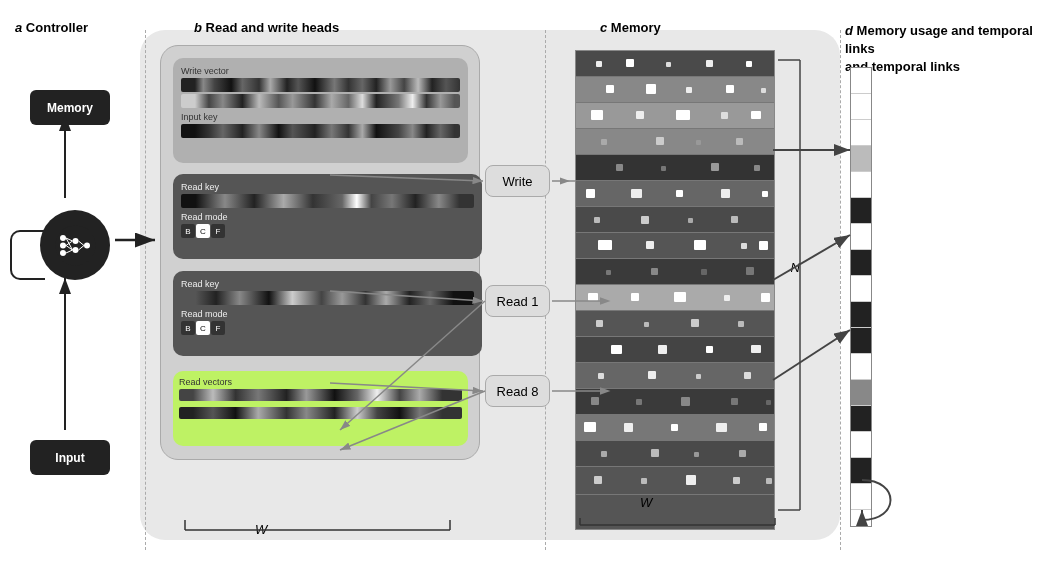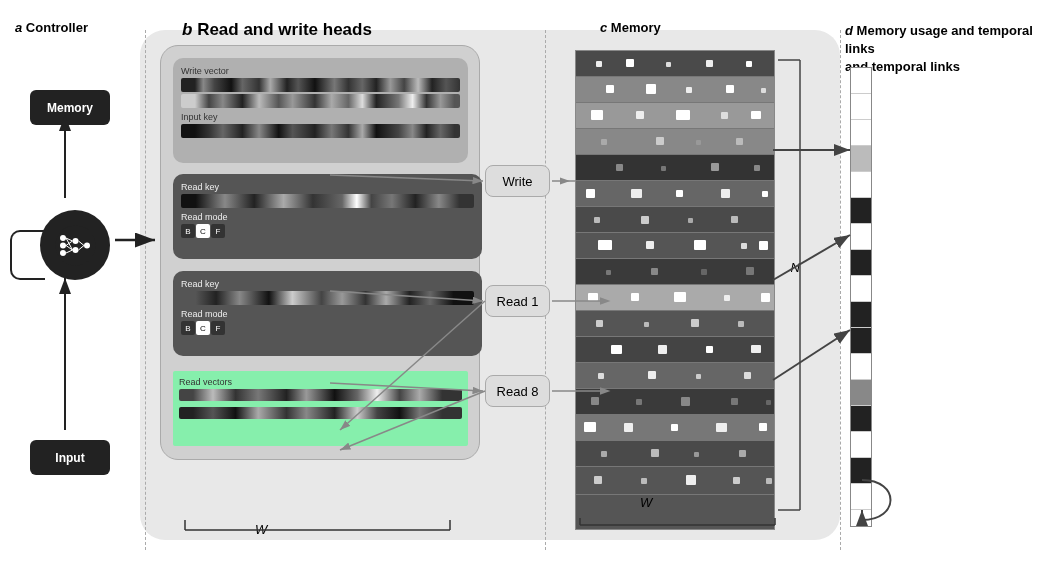--- a/index.html
+++ b/index.html
@@ -109,22 +109,22 @@
       position: absolute;
       left: 150px;
       top: 10px;
       width: 390px;
       height: 555px;
     }
 
     .rw-label {
       position: absolute;
       top: 10px;
-      left: 32px;
-      font-size: 17px;
+      left: 44px;
+      font-size: 13px;
     }
 
     
     .rw-box {
       position: absolute;
       top: 35px;
       left: 10px;
       width: 320px;
       height: 415px;
       background: #d0d0d0;
@@ -157,22 +157,22 @@
     .read-head-box-1 { top: 128px; }
     .read-head-box-2 { top: 225px; }
 
     
     .read-vectors-box {
       position: absolute;
       top: 325px;
       left: 12px;
       width: 295px;
       height: 75px;
-      background: #86efac;
-      border-radius: 2px;
+      background: #bef264;
+      border-radius: 10px;
       padding: 6px;
     }
 
     
     .vector-strip {
       width: 100%;
       height: 14px;
       margin: 2px 0;
       background: linear-gradient(to right,
         #222 5%, #888 8%, #444 12%, #111 18%, #666 22%, #333 28%,

